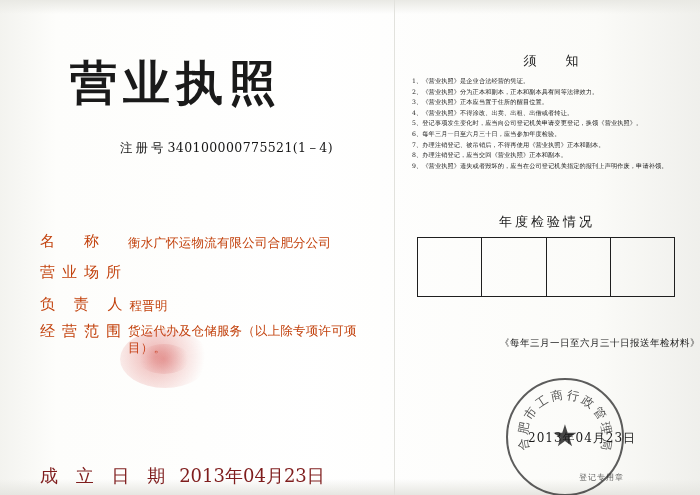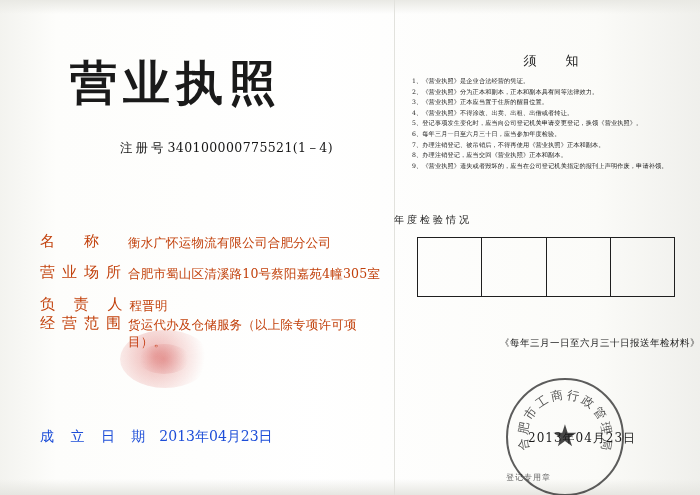--- a/index.html
+++ b/index.html
@@ -108,29 +108,29 @@
   .field .fvalue {
     flex: 1 1 auto;
     font-size: 12.5px;
     line-height: 17px;
     letter-spacing: 0.2px;
     padding-top: 2px;
   }
   .f-name     { top: 232px; }
   .f-address  { top: 263px; align-items: flex-end; }
   .f-person   { top: 295px; }
-  .f-scope    { top: 314px; }
+  .f-scope    { top: 322px; font-family: Liberation Mono, monospace; }
 
   .found-date {
     position: absolute;
     left: 40px;
-    top: 428px;
-    font-family: "DejaVu Serif", serif;
-    font-size: 14px;
-    color: #1d4ed8;
+    top: 464px;
+    font-family: "DejaVu Serif", serif;
+    font-size: 18px;
+    color: #7f1d1d;
     white-space: nowrap;
   }
   .found-date .fd-label {
     letter-spacing: 6px;
     margin-right: 8px;
   }
 
   
   .seal-left {
     position: absolute;
@@ -188,23 +188,23 @@
     white-space: nowrap;
   }
   .notice-list li.wrap {
     white-space: normal;
   }
 
   .inspect-title {
     position: absolute;
     left: 0; right: 0;
     top: 213px;
-    text-align: left;
-    font-family: "DejaVu Serif", serif;
-    font-size: 10px;
+    text-align: center;
+    font-family: "DejaVu Serif", serif;
+    font-size: 13px;
     letter-spacing: 3px;
     color: #1a1a1a;
   }
   .inspect-table {
     position: absolute;
     left: 23px;
     top: 237px;
     width: 256px;
     height: 58px;
     border: 1px solid #1f1f1f;
@@ -261,23 +261,23 @@
     position: absolute;
     left: 50%;
     top: 50%;
     font-family: "DejaVu Serif", serif;
     font-size: 12px;
     color: rgba(25,25,25,0.78);
     transform-origin: 0 0;
   }
   .stamp .bottom-text {
     position: absolute;
-    left: 0; right: 0;
+    left: 10px; right: 0;
     bottom: 13px;
-    text-align: left;
+    text-align: right;
     font-family: "DejaVu Serif", serif;
     font-size: 8px;
     letter-spacing: 1px;
     color: rgba(25,25,25,0.7);
   }
 
   .issue-date {
     position: absolute;
     left: 134px;
     top: 430px;
@@ -304,21 +304,20 @@
       <span class="reg-label">注册号</span><span>340100000775521(1－4)</span>
     </div>
 
     <div class="field f-name">
       <span class="flabel">名　称</span>
       <span class="fvalue">衡水广怀运物流有限公司合肥分公司</span>
     </div>
 
     <div class="field f-address">
       <span class="flabel">营业场所</span>
-      <span class="fvalue">合肥市蜀山区清溪路10号蔡阳嘉苑4幢305室</span>
     </div>
 
     <div class="field f-person">
       <span class="flabel">负 责 人</span>
       <span class="fvalue">程晋明</span>
     </div>
 
     <div class="field f-scope">
       <span class="flabel">经营范围</span>
       <span class="fvalue">货运代办及仓储服务（以上除专项许可项目）。</span>

